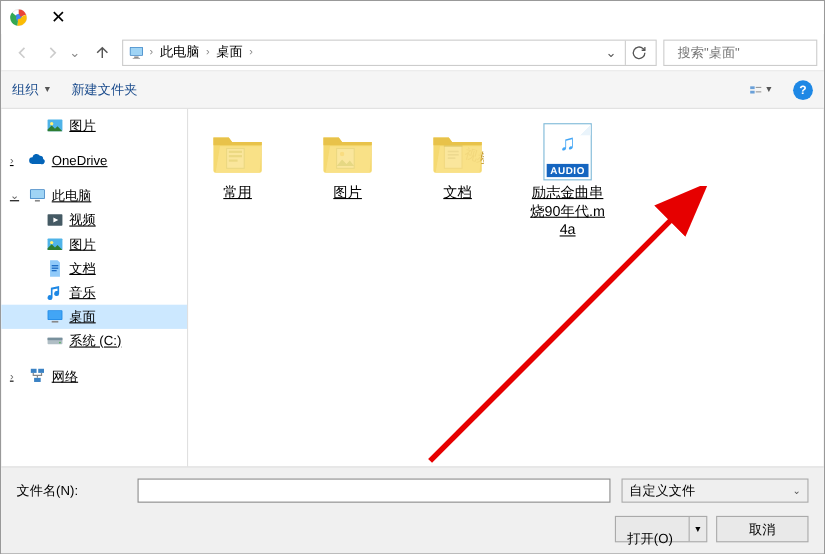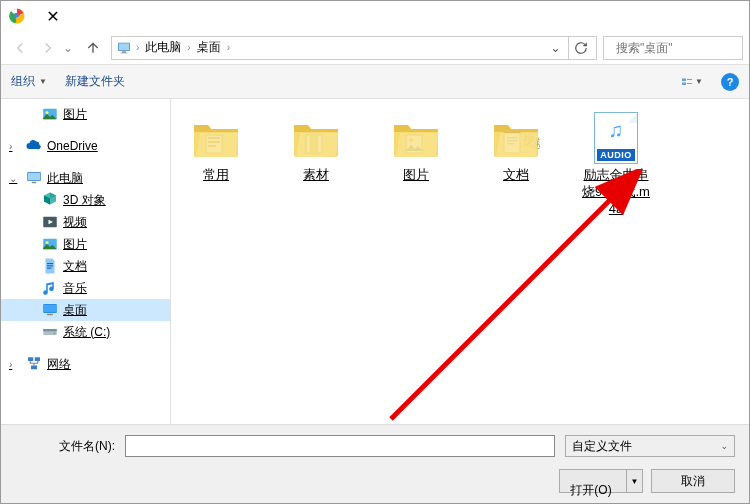--- a/index.html
+++ b/index.html
@@ -51,21 +51,21 @@
 .folder-svg { width: 48px; height: 42px; }
 .audio-box { width: 44px; height: 52px; border: 1px solid #7db8d8; position: relative; background:#fff; }
 .audio-box::before { content:''; position:absolute; top:0; right:0; width:10px; height:10px; background:linear-gradient(135deg, transparent 50%, #7db8d8 50%, #7db8d8 52%, #eaf4fb 52%); }
 .audio-note { position:absolute; top:6px; left:0; right:0; text-align:center; color:#42a5f5; font-size:20px; }
 .audio-tag { position:absolute; bottom:2px; left:2px; right:2px; background:#1565c0; color:#fff; font-size:9px; text-align:center; padding:1px 0; letter-spacing:0.5px; font-weight:bold;}
 
 .arrow-anno { position: absolute; pointer-events: none; }
 
 .footer { position: absolute; bottom: 0; left: 0; right: 0; background: #f0f0f0; border-top: 1px solid #ddd; padding: 10px 14px; }
 .footer-row1 { display: flex; align-items: center; gap: 10px; margin-bottom: 12px; }
-.footer-row1 .label { width: 100px; text-align: right; }
+.footer-row1 .label { width: 100px; }
 .filename-input { flex: 1; height: 22px; border: 1px solid #888; padding: 0 4px; background:#fff; }
 .filter-select { width: 170px; height: 22px; border: 1px solid #aaa; background:#efefef; display:flex; align-items:center; padding:0 6px; justify-content:space-between; }
 .footer-row2 { display: flex; justify-content: flex-end; gap: 8px; }
 .btn { width: 84px; height: 24px; border: 1px solid #aaa; background: #e9e9e9; display:flex; align-items:center; justify-content:center; gap:4px; }
 .btn-drop { width: 16px; border-left: 1px solid #aaa; height:100%; display:flex; align-items:center; justify-content:center;}
 .btn.open { display:flex; padding:0;}
 .btn.open .btn-main { flex:1; display:flex; align-items:center; justify-content:center;margin-top:19px; }
 </style>
 </head>
 <body>
@@ -187,31 +187,20 @@
             <rect x="4" y="5" width="16" height="10" fill="#9fd4f5"></rect>
             <rect x="9" y="17" width="6" height="2" fill="#888"></rect>
           </svg>
         </span>
       <span>此电脑</span>
     </div>
       <div class="tree-item depth-1 ">
       <span class="tree-expand"></span>
       <span class="tree-icon">
           <svg width="18" height="18" viewBox="0 0 24 24">
-            <path d="M12 2l8 4v8l-8 4-8-4V6z" fill="#4db6ac"></path>
-            <path d="M12 2v8l8-4z" fill="#26a69a"></path>
-            <path d="M12 10v8l-8-4V6z" fill="#00897b"></path>
-          </svg>
-        </span>
-      <span>3D 对象</span>
-    </div>
-      <div class="tree-item depth-1 ">
-      <span class="tree-expand"></span>
-      <span class="tree-icon">
-          <svg width="18" height="18" viewBox="0 0 24 24">
             <rect x="3" y="5" width="18" height="14" rx="1" fill="#455a64"></rect>
             <path d="M10 9l6 3-6 3z" fill="#fff"></path>
           </svg>
         </span>
       <span>视频</span>
     </div>
       <div class="tree-item depth-1 ">
       <span class="tree-expand"></span>
       <span class="tree-icon">
           <svg width="18" height="18" viewBox="0 0 24 24">
@@ -294,32 +283,20 @@
     <path d="M2 8h14l3 4h27v26a2 2 0 01-2 2H4a2 2 0 01-2-2z" fill="#f5d971"></path>
     <path d="M2 8h14l3 4h27v3H2z" fill="#e8c24a"></path>
     <rect x="14" y="18" width="16" height="18" fill="#fff" stroke="#9aa04a"></rect>
             <rect x="16" y="20" width="12" height="2" fill="#9aa04a"></rect>
             <rect x="16" y="24" width="12" height="2" fill="#9aa04a"></rect>
             <rect x="16" y="28" width="8" height="2" fill="#9aa04a"></rect>
     <path d="M4 40h40l2-24H8z" fill="#f9e28b" opacity="0.85"></path>
   </svg>
         </div>
      <div class="file-label">常用</div>
-   </div>
-      <div class="file-item">
-     <div class="file-icon">
-          <svg class="folder-svg" viewBox="0 0 48 42">
-    <path d="M2 8h14l3 4h27v26a2 2 0 01-2 2H4a2 2 0 01-2-2z" fill="#f5d971"></path>
-    <path d="M2 8h14l3 4h27v3H2z" fill="#e8c24a"></path>
-    <rect x="14" y="18" width="16" height="18" fill="#fff" stroke="#9aa04a"></rect>
-            <rect x="18" y="18" width="8" height="18" fill="#d6c657"></rect>
-    <path d="M4 40h40l2-24H8z" fill="#f9e28b" opacity="0.85"></path>
-  </svg>
-        </div>
-     <div class="file-label">素材</div>
    </div>
       <div class="file-item">
      <div class="file-icon">
           <svg class="folder-svg" viewBox="0 0 48 42">
     <path d="M2 8h14l3 4h27v26a2 2 0 01-2 2H4a2 2 0 01-2-2z" fill="#f5d971"></path>
     <path d="M2 8h14l3 4h27v3H2z" fill="#e8c24a"></path>
     <rect x="14" y="18" width="16" height="18" fill="#fff" stroke="#9aa04a"></rect>
             <circle cx="19" cy="23" r="2" fill="#f5b942"></circle>
             <path d="M14 34l5-6 4 4 3-3 4 5z" fill="#7aa05a"></path>
     <path d="M4 40h40l2-24H8z" fill="#f9e28b" opacity="0.85"></path>

